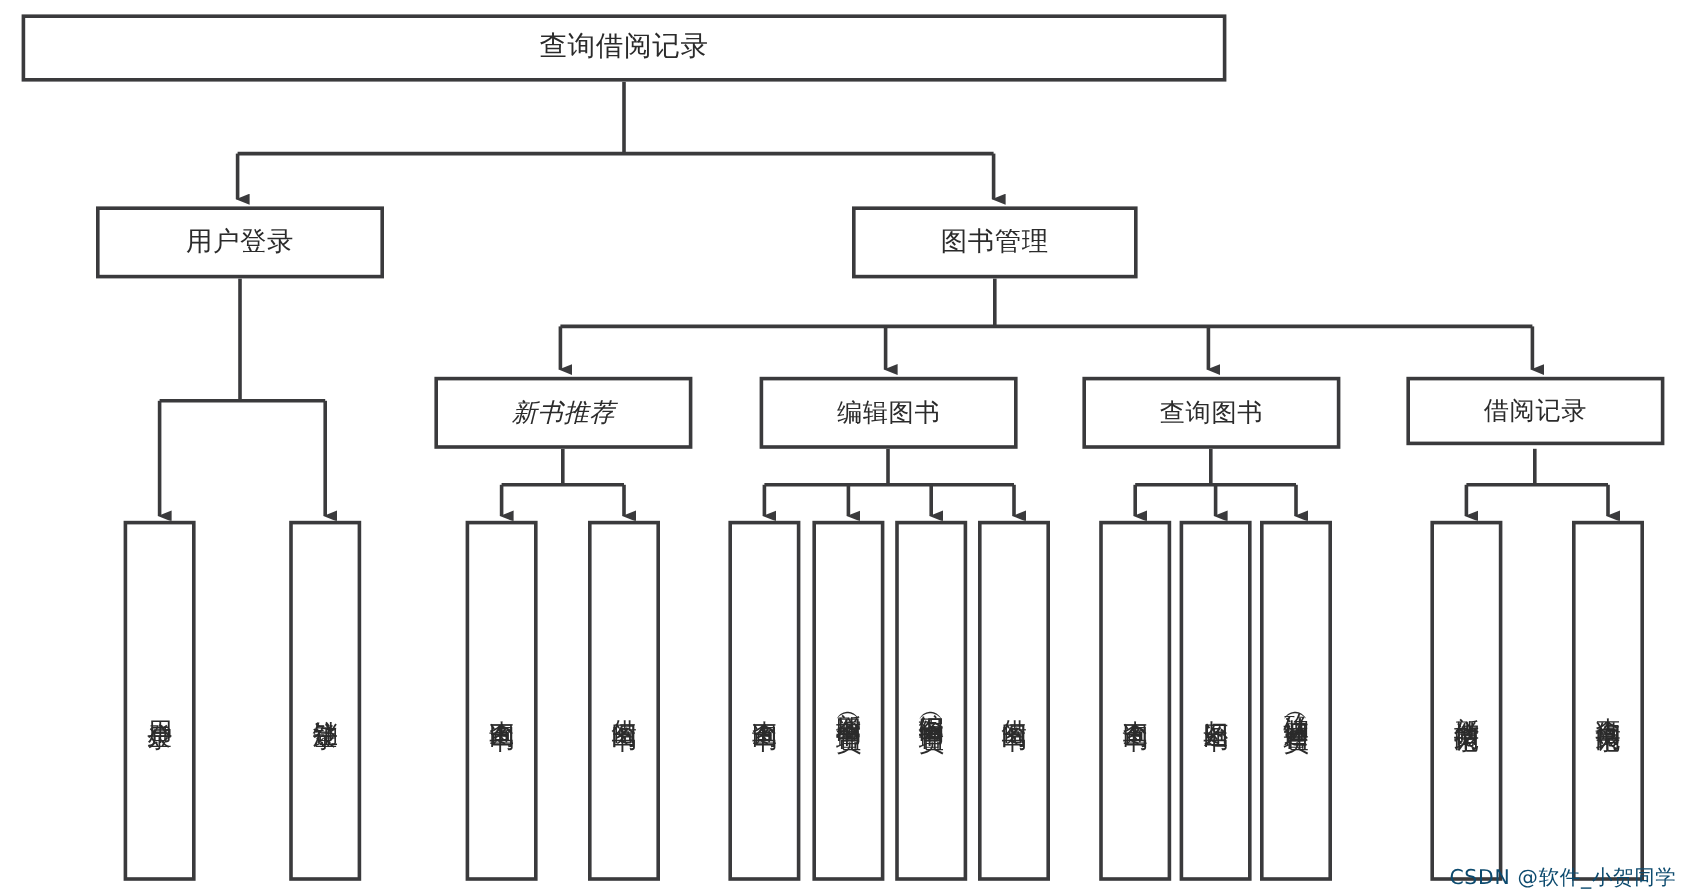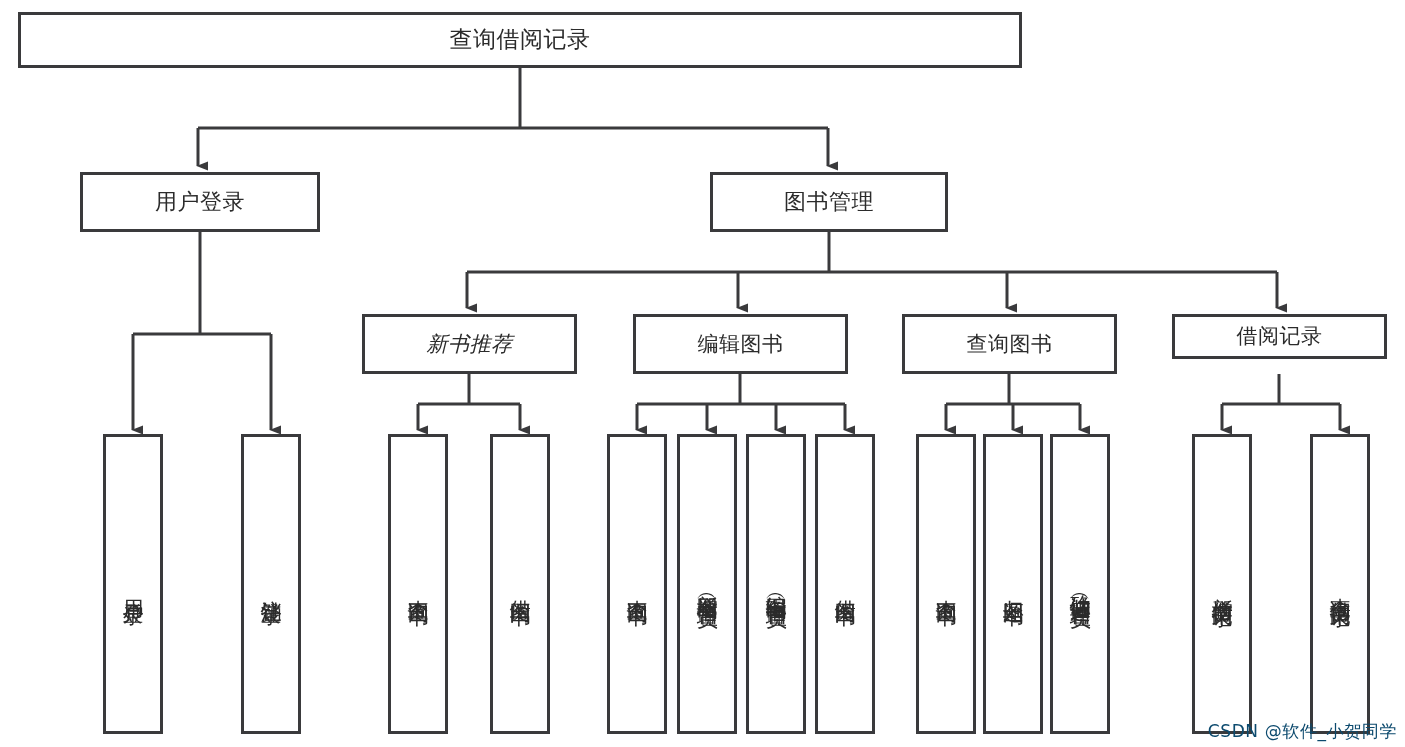--- a/index.html
+++ b/index.html
@@ -140,21 +140,21 @@
 
   <div class="node level-2" style="left:362px; top:314px; width:215px; height:60px;font-style:italic;">
     <span class="node-label">新书推荐</span>
   </div>
   <div class="node level-2" style="left:633px; top:314px; width:215px; height:60px;">
     <span class="node-label">编辑图书</span>
   </div>
   <div class="node level-2" style="left:902px; top:314px; width:215px; height:60px;">
     <span class="node-label">查询图书</span>
   </div>
-  <div class="node level-2" style="left:1172px; top:314px; width:215px; height:45px;">
+  <div class="node level-2" style="left:1172px; top:314px; width:215px; height:57px;">
     <span class="node-label">借阅记录</span>
   </div>
 
   <div class="node leaf" style="left:103px; top:434px; width:60px; height:300px;">
     <span class="node-label">用户登录</span>
   </div>
   <div class="node leaf" style="left:241px; top:434px; width:60px; height:300px;">
     <span class="node-label">注销登录</span>
   </div>
 

